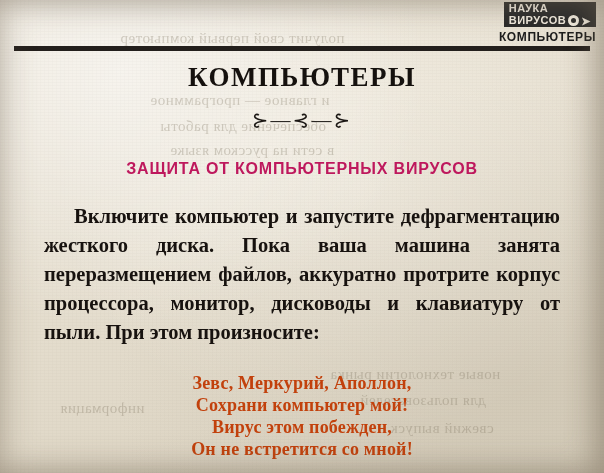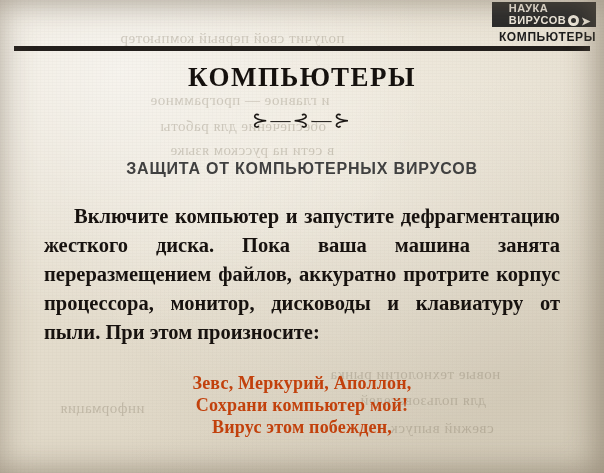--- a/index.html
+++ b/index.html
@@ -51,21 +51,21 @@
     position: absolute;
     top: 2px;
     right: 8px;
     width: 132px;
     text-align: right;
   }
   .logo-box {
     display: inline-block;
     background: #2b2b2b;
     color: #f2ece0;
-    padding: 1px 5px 2px 17px;
+    padding: 1px 5px 2px 5px;
     text-align: left;
     line-height: 10px;
   }
   .logo-line1, .logo-line2 {
     font-family: "Liberation Sans", sans-serif;
     font-weight: bold;
     font-size: 11px;
     letter-spacing: 0.5px;
     display: block;
   }
@@ -143,21 +143,21 @@
   #subtitle {
     position: absolute;
     top: 160px;
     left: 0;
     right: 0;
     text-align: center;
     font-family: "Liberation Sans", sans-serif;
     font-weight: bold;
     font-size: 16px;
     letter-spacing: 0.8px;
-    color: #404040;
+    color: #be185d;
   }
 
   #body-text {
     position: absolute;
     top: 202px;
     left: 44px;
     width: 516px;
     font-family: "Liberation Serif", serif;
     font-size: 20.5px;
     font-weight: bold;
@@ -222,16 +222,17 @@
   <div id="ornament">⊱—⊰—⊱</div>
 
   <div id="subtitle">ЗАЩИТА ОТ КОМПЬЮТЕРНЫХ ВИРУСОВ</div>
 
   <div id="body-text"><span class="indent"></span><span>Включите компьютер и запустите дефрагментацию жесткого диска. Пока ваша машина занята переразмещением файлов, аккуратно протрите корпус процессора, монитор, дисководы и клавиатуру от пыли. При этом произносите:</span></div>
 
   <div id="verse">
     <div>Зевс, Меркурий, Аполлон,</div>
     <div>Сохрани компьютер мой!</div>
     <div>Вирус этом побежден,</div>
+    <div>Он не встретится со мной!</div>
   </div>
 
   <div id="edge-shade"></div>
 </div>
 
 </body></html>

